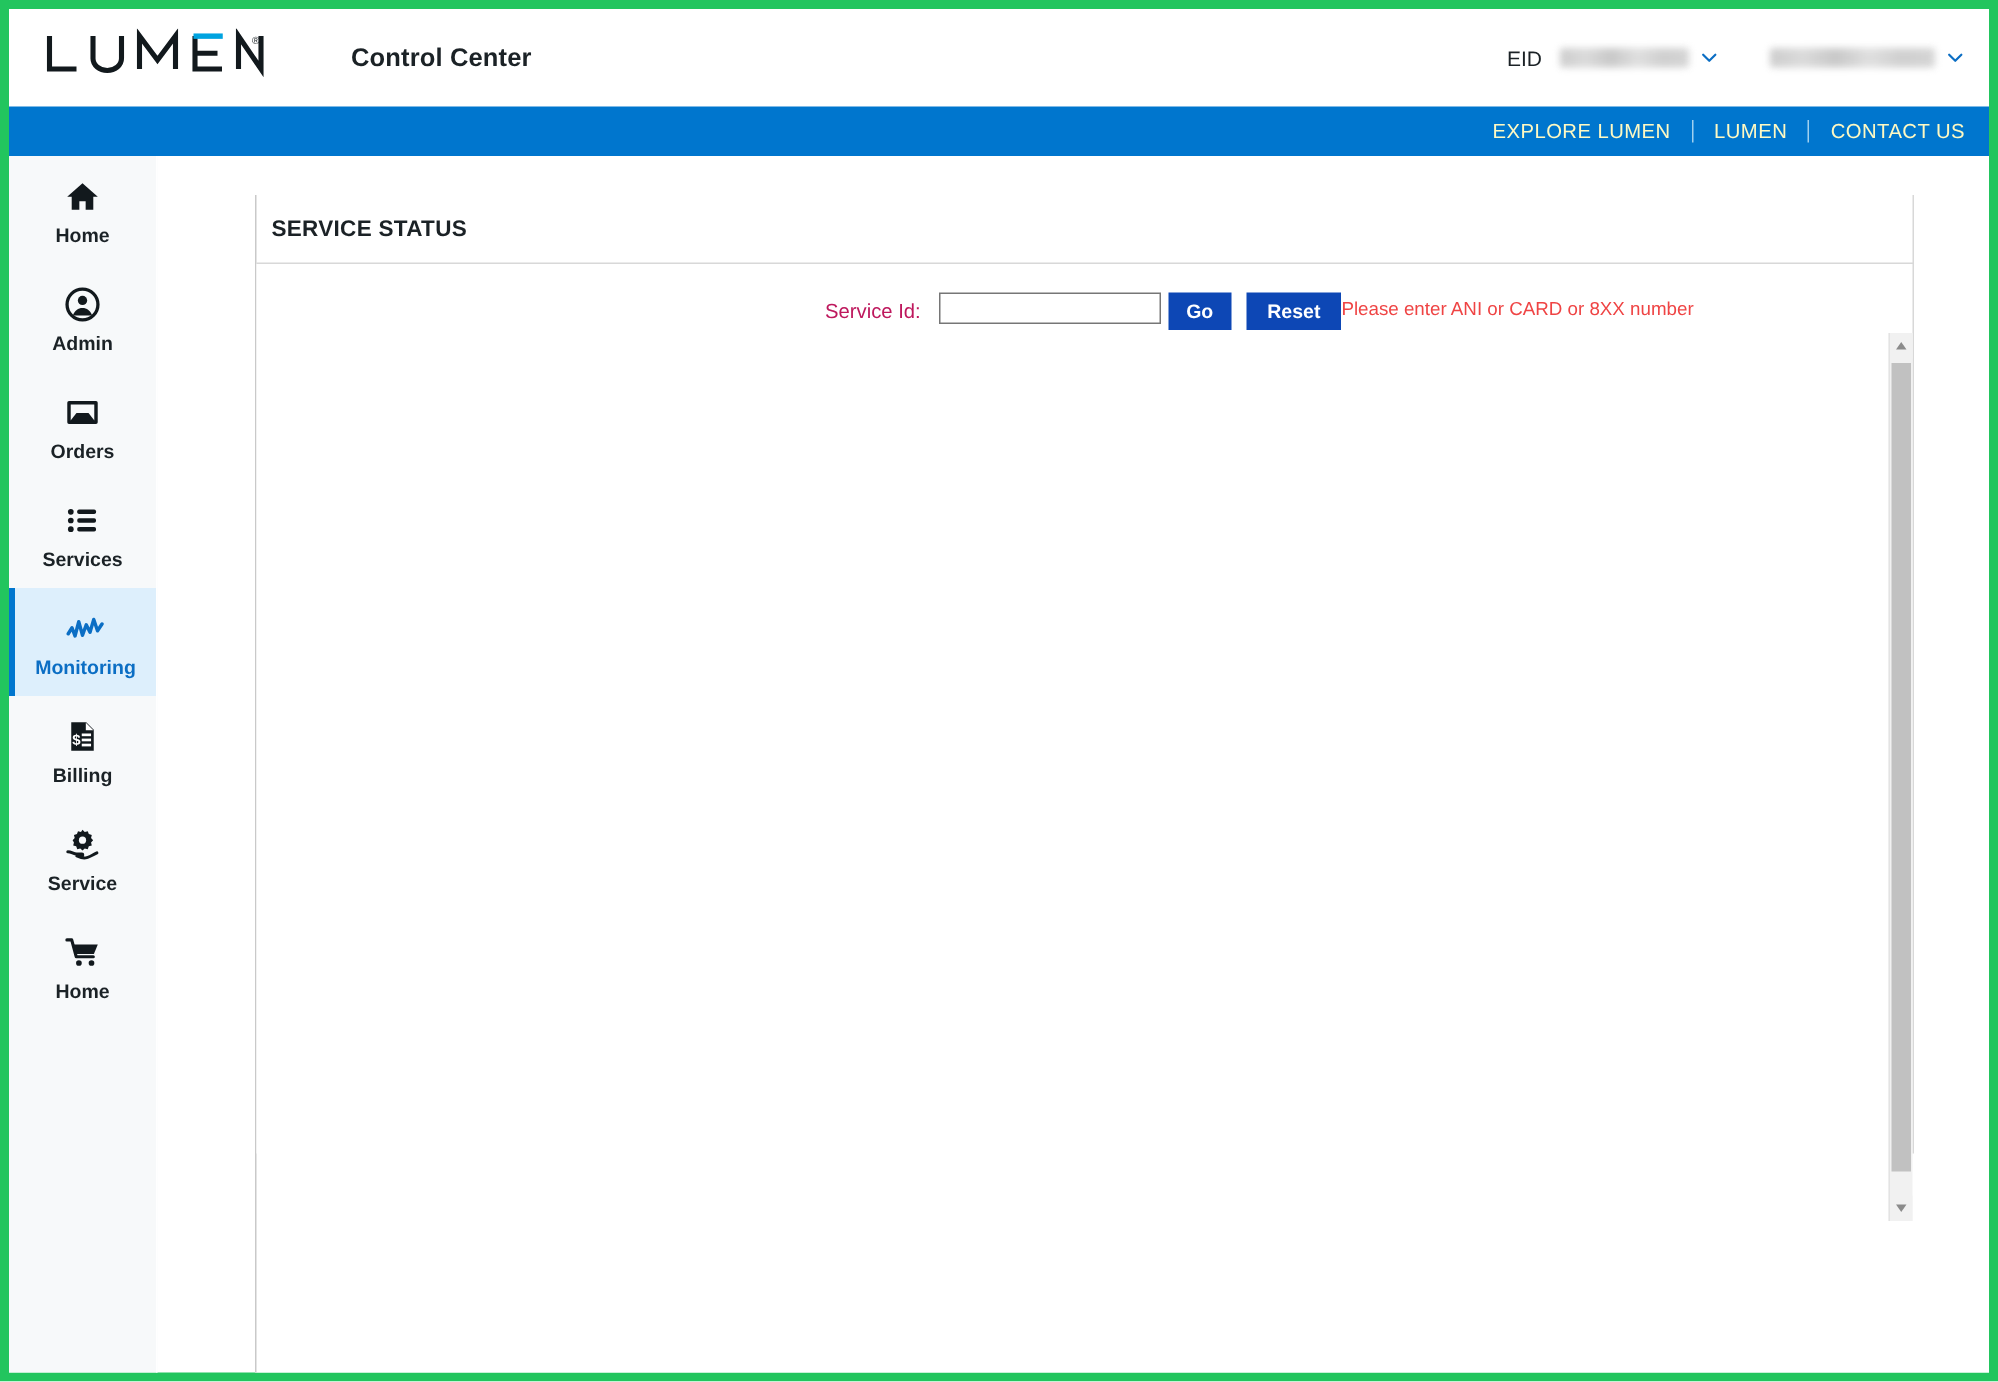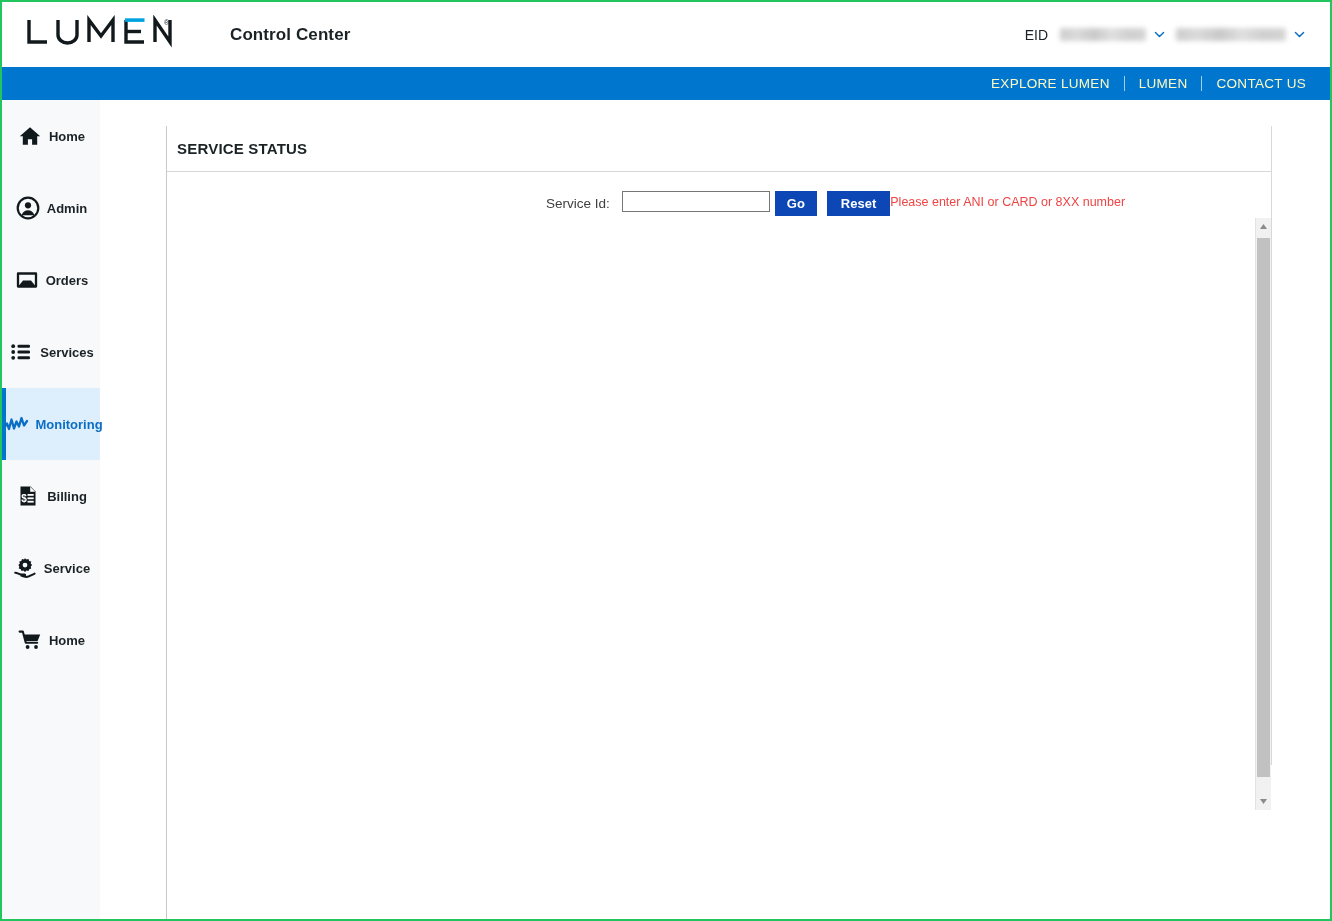--- a/index.html
+++ b/index.html
@@ -9,21 +9,21 @@
   }
   body {
     font-family: "Liberation Sans", sans-serif;
     -webkit-font-smoothing: antialiased;
   }
   #app {
     position: relative;
     width: 1332px;
     height: 921px;
     box-sizing: border-box;
-    border: 2px solid #22c55e;
+    border: 6px solid #22c55e;
     background: #ffffff;
     overflow: hidden;
   }
 
   
   .header {
     position: absolute;
     left: 0; top: 0;
     width: 1330px;
     height: 65px;
@@ -43,21 +43,21 @@
     font-size: 17px;
     font-weight: bold;
     color: #1b2226;
     letter-spacing: 0.1px;
   }
   .header-right {
     margin-left: auto;
     margin-right: 26px;
     display: flex;
     align-items: center;
-    gap: 10px;
+    gap: 34px;
   }
   .hdr-item {
     display: flex;
     align-items: center;
     gap: 7px;
     cursor: pointer;
   }
   .eid-label {
     font-size: 14px;
     color: #1b2226;
@@ -117,21 +117,21 @@
     height: 821px;
     background: #f7f9fa;
     border-right: 1px solid #ffffff;
   }
   .side-item {
     position: relative;
     width: 98px;
     height: 72px;
     box-sizing: border-box;
     display: flex;
-    flex-direction: row;
+    flex-direction: column;
     align-items: center;
     justify-content: center;
     gap: 6px;
     cursor: pointer;
     color: #1b2226;
   }
   .side-item .side-label {
     font-size: 13px;
     font-weight: bold;
     line-height: 1;
@@ -186,21 +186,21 @@
   }
   .form-row {
     position: absolute;
     left: 379px;
     top: 19px;
     display: flex;
     align-items: flex-start;
   }
   .form-label {
     font-size: 13.5px;
-    color: #404040;
+    color: #be185d;
     padding-top: 5px;
     margin-right: 12px;
     white-space: nowrap;
   }
   .field-col { display: flex; flex-direction: row; }
   .field-line { display: flex; align-items: flex-start; }
   .svc-input {
     width: 148px;
     height: 21px;
     box-sizing: border-box;

